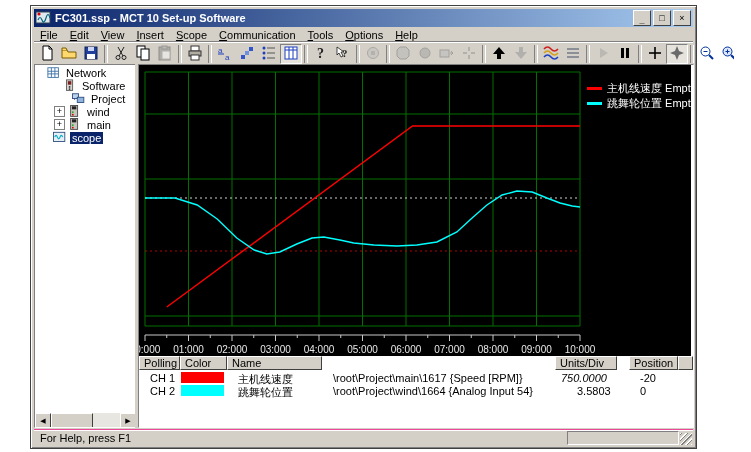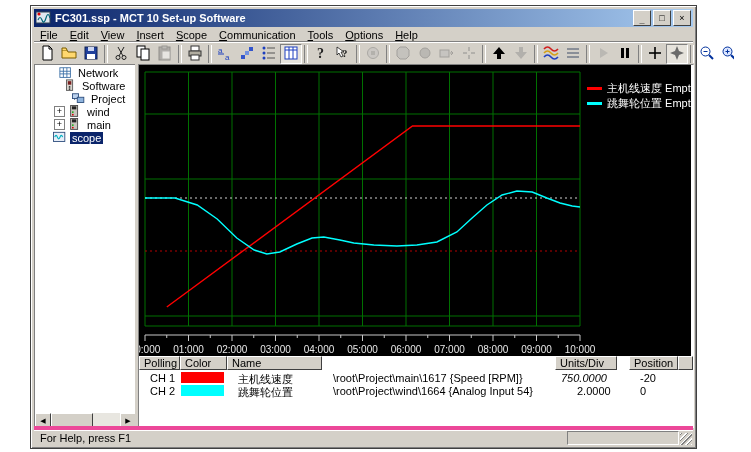--- a/index.html
+++ b/index.html
@@ -41,21 +41,21 @@
   .legend{position:absolute;left:448px;top:16px;}
   .legend-row{display:flex;align-items:center;height:15px;}
   .legend-dash{width:15px;height:3px;margin-right:5px;flex:0 0 auto;}
   .legend-text{color:#fff;font-size:11px;white-space:nowrap;}
   .chan-table{position:absolute;left:0;top:291px;right:0;bottom:0;background:#fff;font-size:11px;}
   .th-cell{position:absolute;top:0;height:14px;background:#d4d0c8;border:1px solid;
            border-color:#fff #404040 #404040 #fff;box-sizing:border-box;padding:0 4px;overflow:hidden;white-space:nowrap;}
   .td-cell{position:absolute;height:13px;padding:0 11px;overflow:hidden;white-space:nowrap;box-sizing:border-box;}
   .swatch{position:absolute;height:11px;}
   .statusbar{position:absolute;left:3px;right:3px;bottom:2px;height:16px;background:#d4d0c8;
-             border-top:4px solid #ec4899;box-shadow:0 1px 0 #fff inset; display:flex;align-items:center;}
+             border-top:1px solid #ec4899;box-shadow:0 1px 0 #fff inset; display:flex;align-items:center;}
   .status-text{padding-left:6px;}
   .status-field{margin-left:auto;width:110px;height:12px;border:1px solid;border-color:#808080 #fff #fff #808080;margin-right:14px;}
   .grip{position:absolute;right:1px;bottom:1px;width:12px;height:12px;
         background:repeating-linear-gradient(135deg,#fff 0 1px,#808080 1px 2px,#d4d0c8 2px 4px);}
 </style>
 </head>
 <body>
 
 <div id="screen">
   <div class="window">
@@ -275,21 +275,21 @@
               <line x1="4.5" y1="6.5" x2="8.5" y2="6.5" stroke="#00309c"></line>
               <line x1="6.5" y1="4.5" x2="6.5" y2="8.5" stroke="#00309c"></line>
             </svg></span>
         </div>
         <div class="tb-sep"></div>
         <div class="tb-btn"></div>
       </div>
 
     <div class="main-left">
       <div class="tree" id="tree">
-          <div class="tree-row" style="padding-left: 24px;">
+          <div class="tree-row" style="padding-left: 12px;">
             <span style="margin-right: 3px; display: inline-flex;">
               <svg width="14" height="14" viewBox="0 0 16 16">
                 <rect x="1" y="2" width="12" height="11" fill="#fff" stroke="#3a6ea5"></rect>
                 <line x1="1" y1="6" x2="13" y2="6" stroke="#3a6ea5"></line>
                 <line x1="1" y1="9" x2="13" y2="9" stroke="#3a6ea5"></line>
                 <line x1="5" y1="2" x2="5" y2="13" stroke="#3a6ea5"></line>
                 <line x1="9" y1="2" x2="9" y2="13" stroke="#3a6ea5"></line>
               </svg>
             </span>
             <span class="tree-label">Network</span>
@@ -437,21 +437,21 @@
           <div class="td-cell" style="left: 0px; top: 16px; width: 41px;">CH 1</div>
           <div class="swatch" style="left: 42px; top: 16px; width: 43px; background: rgb(255, 0, 0);"></div>
           <div class="td-cell" style="left: 88px; top: 16px; width: 95px;">主机线速度</div>
           <div class="td-cell" style="left: 183px; top: 16px; width: 245px;">\root\Project\main\1617 {Speed [RPM]}</div>
           <div class="td-cell" style="left: 412px; top: 16px; width: 62px; padding-left: 10px; font-style: italic;">750.0000</div>
           <div class="td-cell" style="left: 490px; top: 16px; width: 49px;">-20</div>
           <div class="td-cell" style="left: 0px; top: 29px; width: 41px;">CH 2</div>
           <div class="swatch" style="left: 42px; top: 29px; width: 43px; background: rgb(0, 255, 255);"></div>
           <div class="td-cell" style="left: 88px; top: 29px; width: 95px;">跳舞轮位置</div>
           <div class="td-cell" style="left: 183px; top: 29px; width: 245px;">\root\Project\wind\1664 {Analog Input 54}</div>
-          <div class="td-cell" style="left: 428px; top: 29px; width: 62px; padding-left: 10px;">2.0000</div>
+          <div class="td-cell" style="left: 428px; top: 29px; width: 62px; padding-left: 10px;">3.5803</div>
           <div class="td-cell" style="left: 490px; top: 29px; width: 49px;">0</div>
         </div>
     </div>
 
     <div class="statusbar">
       <span class="status-text">For Help, press F1</span>
       <span class="status-field"></span>
       <span class="grip"></span>
     </div>
 

